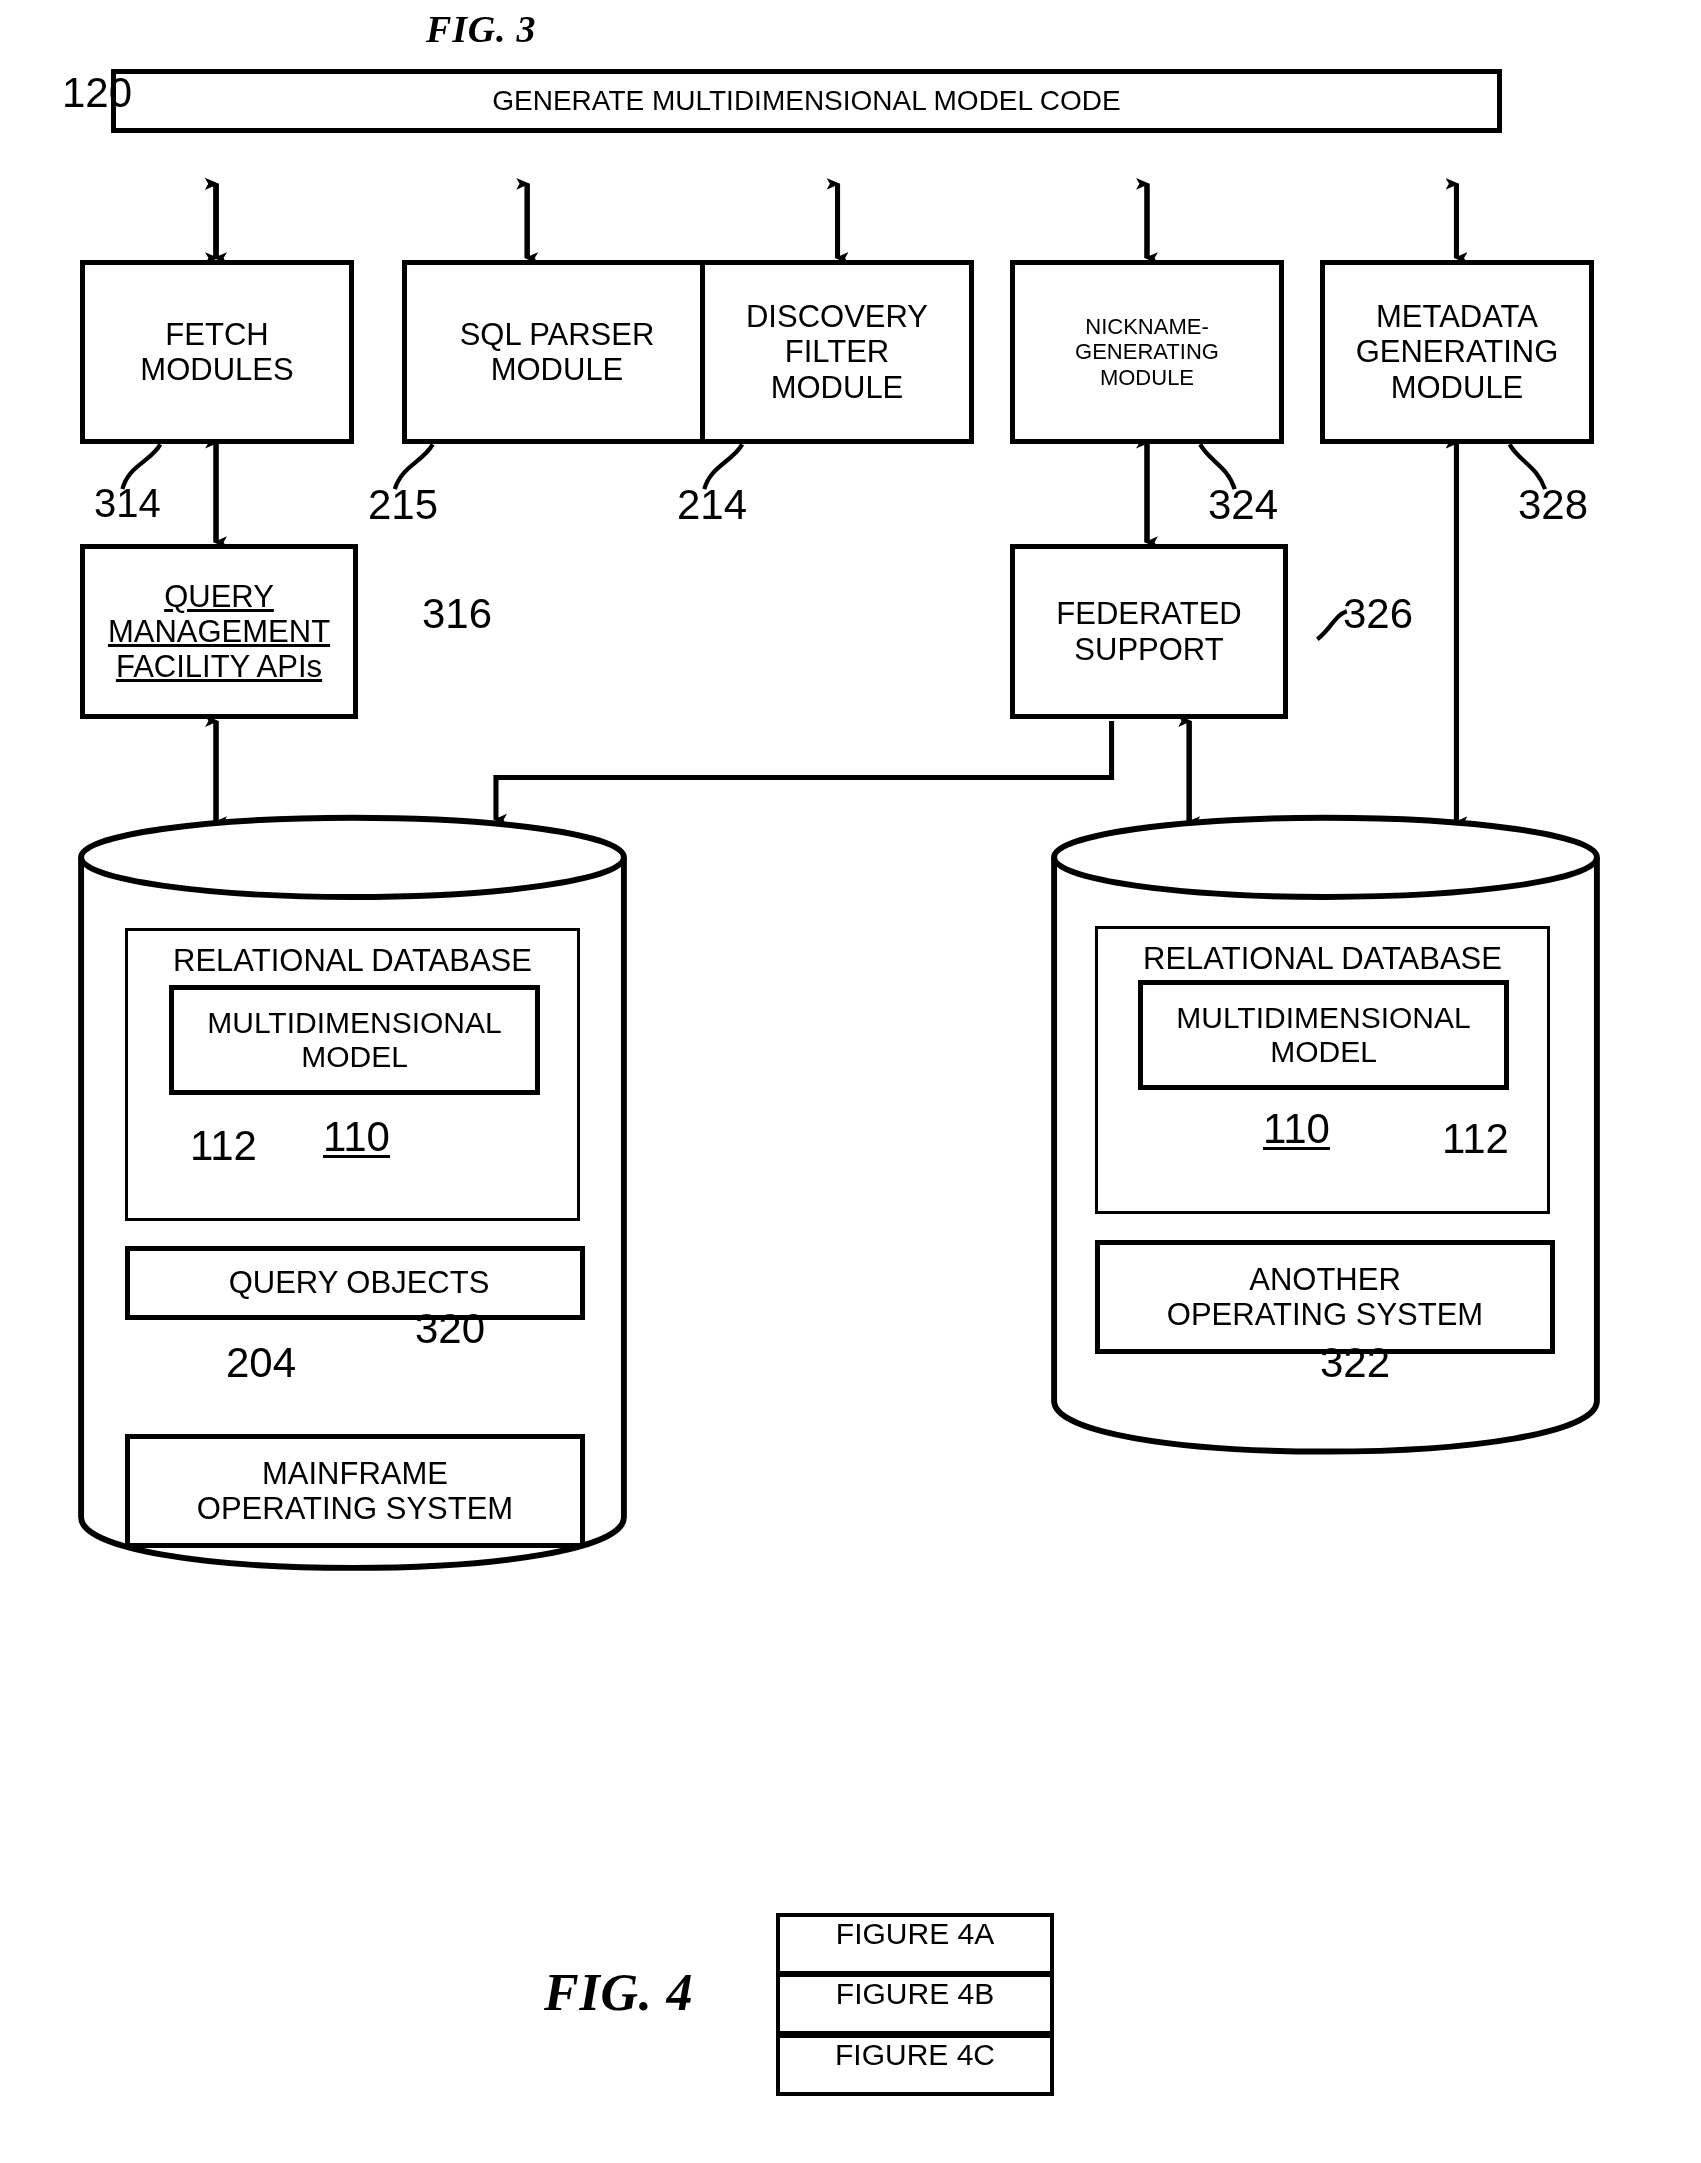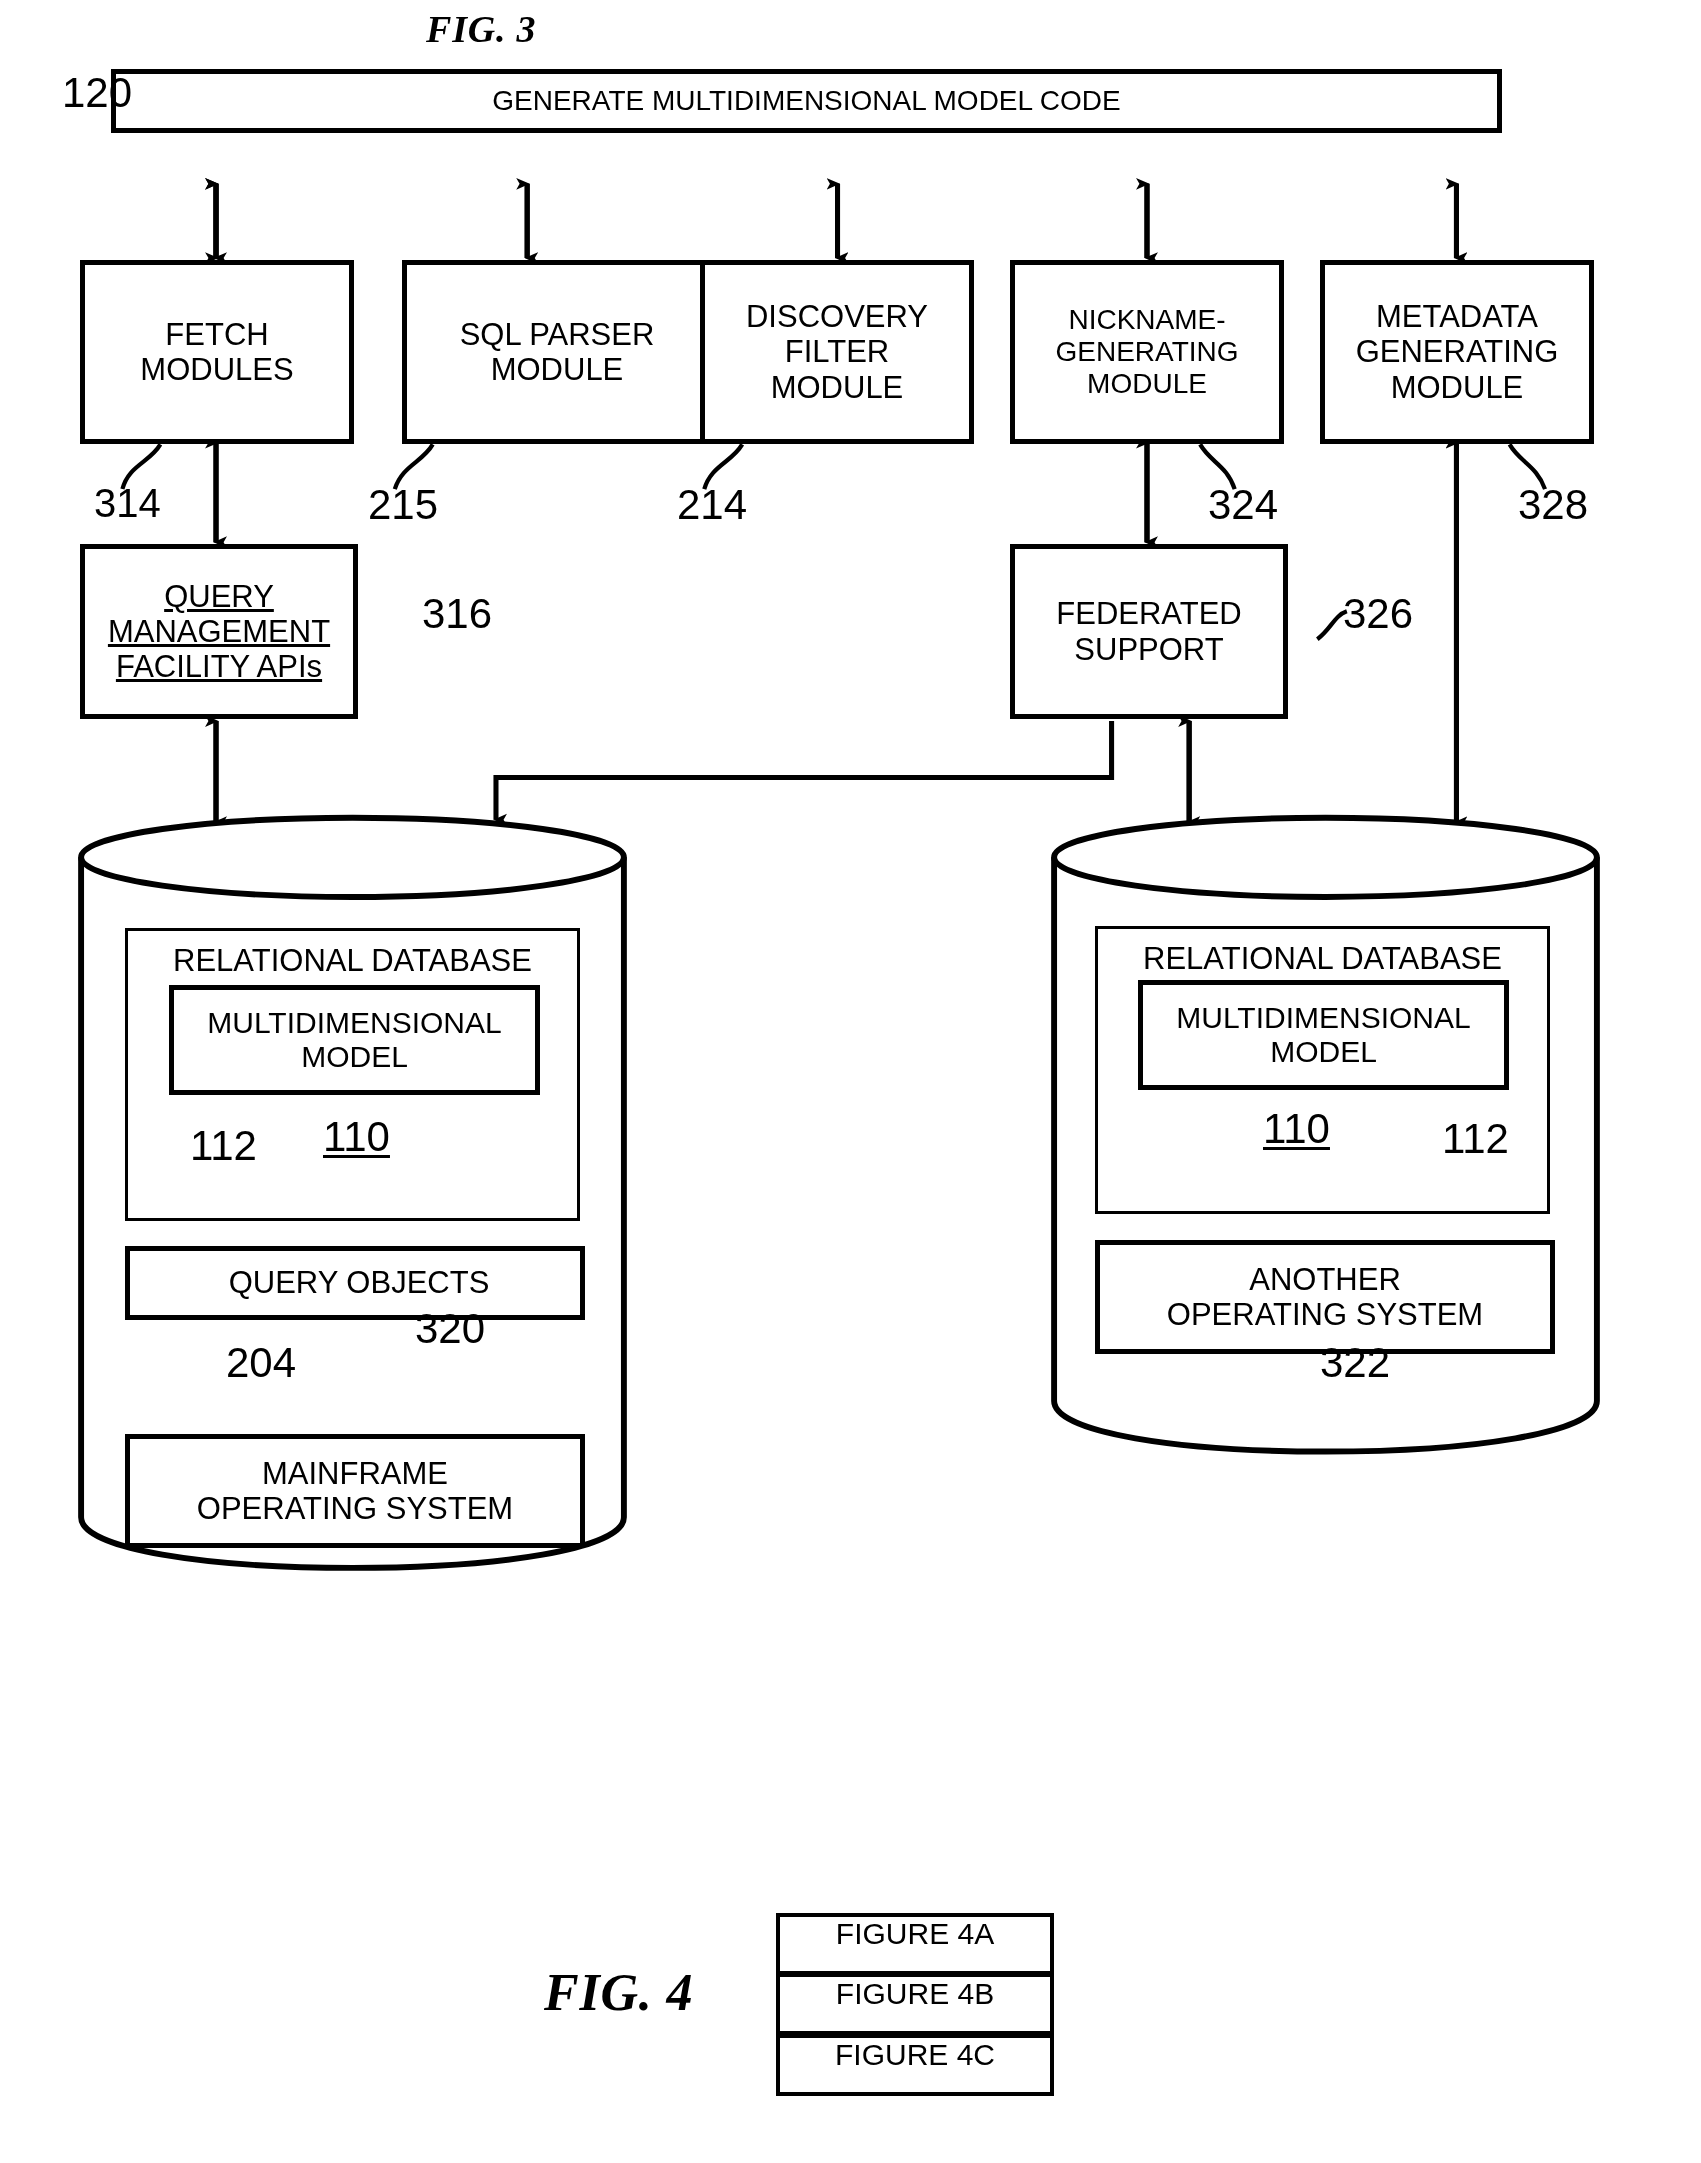--- a/index.html
+++ b/index.html
@@ -110,21 +110,21 @@
   <div class="box thick" style="left:402px;top:260px;width:310px;height:184px;">
     <span class="lbl" style="font-size:31px;white-space:pre-line;">SQL PARSER
 MODULE</span>
   </div>
   <div class="box thick" style="left:700px;top:260px;width:274px;height:184px;">
     <span class="lbl" style="font-size:31px;white-space:pre-line;">DISCOVERY
 FILTER
 MODULE</span>
   </div>
   <div class="box thick" style="left:1010px;top:260px;width:274px;height:184px;">
-    <span class="lbl" style="font-size:28px;white-space:pre-line;">NICKNAME-
+    <span class="lbl" style="font-size:22px;white-space:pre-line;">NICKNAME-
 GENERATING
 MODULE</span>
   </div>
   <div class="box thick" style="left:1320px;top:260px;width:274px;height:184px;">
     <span class="lbl" style="font-size:31px;white-space:pre-line;">METADATA
 GENERATING
 MODULE</span>
   </div>
 
   <div class="ref" style="left:94px;top:481px;font-size:40px;text-align:center;">314</div>

